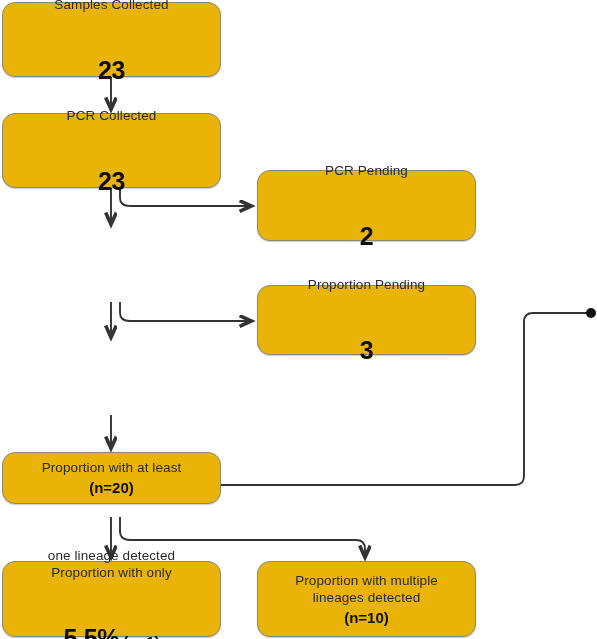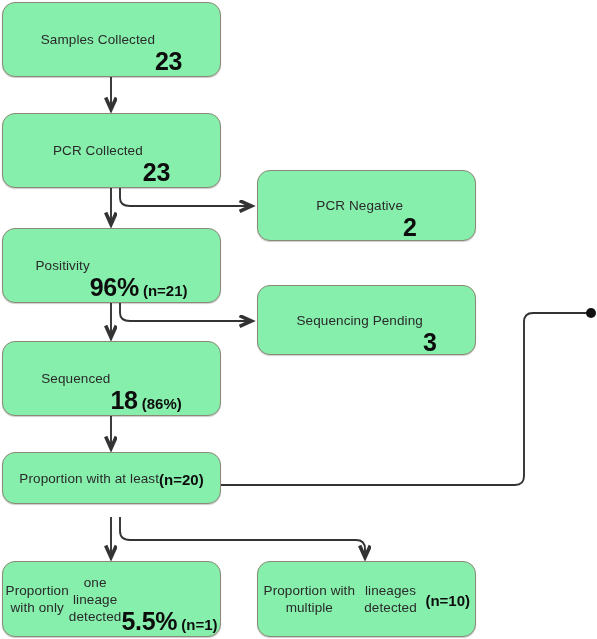--- a/index.html
+++ b/index.html
@@ -13,30 +13,31 @@
   #canvas {
     position: relative;
     width: 597px;
     height: 639px;
     background: #ffffff;
     overflow: hidden;
   }
   .node {
     position: absolute;
     box-sizing: border-box;
-    background: #86efac;
+    background: #eab308;
     border: 1px solid #8a8a74;
     border-radius: 13px;
     display: flex;
+    flex-direction: column;
     align-items: center;
     justify-content: center;
     text-align: center;
     color: #1c1c1c;
     box-shadow: 0 1px 1px rgba(0,0,0,0.20);
-    padding: 4px 5px;
+    padding: 4px 20px;
   }
   .node .title {
     font-size: 13.5px;
     font-weight: 400;
     line-height: 17px;
     color: #2a2a2a;
     letter-spacing: 0.1px;
   }
   .node .valrow {
     margin-top: 3px;
@@ -117,59 +118,45 @@
   </div>
 
   <div class="node" style="left:2px; top:113px; width:219px; height:75px;">
     <div class="title">PCR Collected</div>
     <div class="valrow">
       <span class="big">23</span>
     </div>
   </div>
 
   <div class="node" style="left:257px; top:170px; width:219px; height:71px;">
-    <div class="title">PCR Negative</div>
+    <div class="title">PCR Pending</div>
     <div class="valrow">
       <span class="big">2</span>
     </div>
   </div>
 
-  <div class="node" style="left:2px; top:228px; width:219px; height:75px;">
-    <div class="title">Positivity</div>
-    <div class="valrow">
-      <span class="big">96%</span>
-      <span class="sub">(n=21)</span>
-    </div>
-  </div>
 
   <div class="node" style="left:257px; top:285px; width:219px; height:70px;">
-    <div class="title">Sequencing Pending</div>
+    <div class="title">Proportion Pending</div>
     <div class="valrow">
       <span class="big">3</span>
     </div>
   </div>
 
-  <div class="node" style="left:2px; top:341px; width:219px; height:75px;">
-    <div class="title">Sequenced</div>
-    <div class="valrow">
-      <span class="big">18</span>
-      <span class="sub">(86%)</span>
-    </div>
-  </div>
 
   <div class="node" style="left:2px; top:452px; width:219px; height:52px;">
     <div class="title">Proportion with at least</div>
     <div class="valrow">
       <span class="sub">(n=20)</span>
     </div>
   </div>
 
   <div class="node" style="left:2px; top:561px; width:219px; height:76px;">
+    <div class="title">one lineage detected</div>
     <div class="title">Proportion with only</div>
-    <div class="title">one lineage detected</div>
     <div class="valrow">
       <span class="big">5.5%</span>
       <span class="sub">(n=1)</span>
     </div>
   </div>
 
   <div class="node" style="left:257px; top:561px; width:219px; height:76px;">
     <div class="title">Proportion with multiple</div>
     <div class="title">lineages detected</div>
     <div class="valrow">

